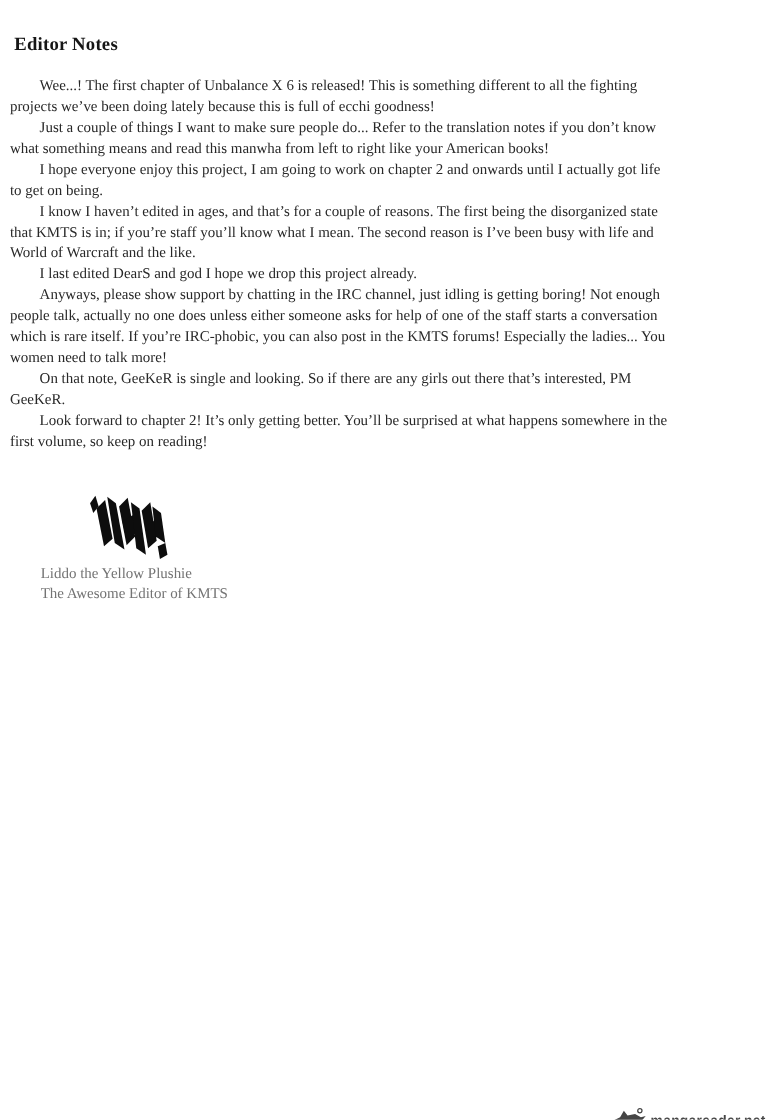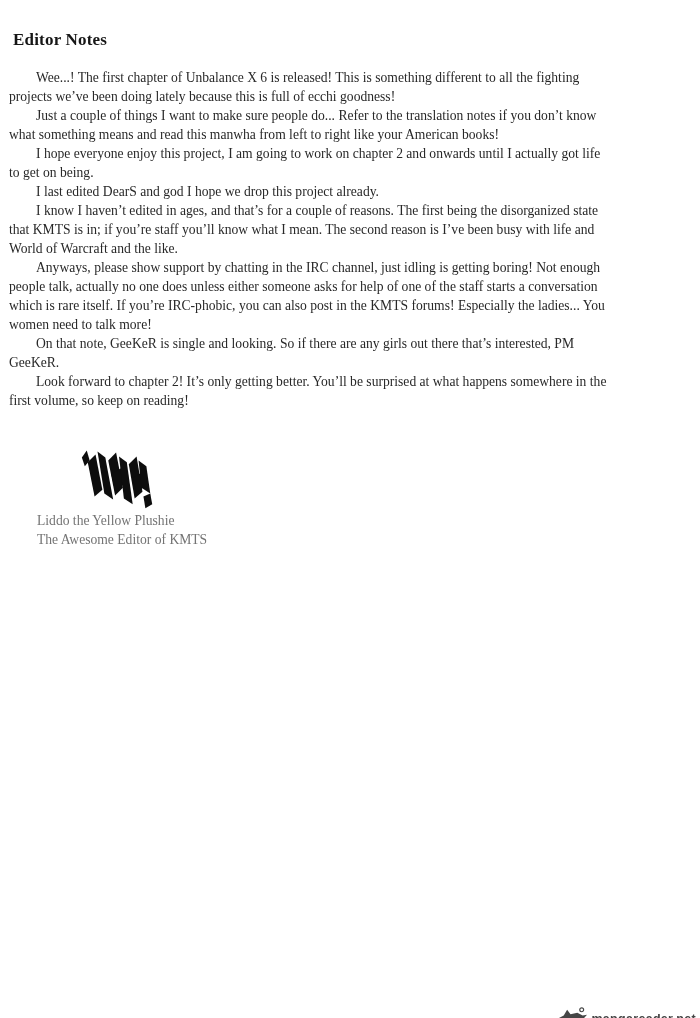--- a/index.html
+++ b/index.html
@@ -79,26 +79,26 @@
       </div>
       <div class="para">
         <div class="line">Just a couple of things I want to make sure people do... Refer to the translation notes if you don’t know</div>
         <div class="line">what something means and read this manwha from left to right like your American books!</div>
       </div>
       <div class="para">
         <div class="line">I hope everyone enjoy this project, I am going to work on chapter 2 and onwards until I actually got life</div>
         <div class="line">to get on being.</div>
       </div>
       <div class="para">
-        <div class="line">I last edited DearS and god I hope we drop this project already.</div>
-      </div>
-      <div class="para">
         <div class="line">I know I haven’t edited in ages, and that’s for a couple of reasons. The first being the disorganized state</div>
         <div class="line">that KMTS is in; if you’re staff you’ll know what I mean. The second reason is I’ve been busy with life and</div>
         <div class="line">World of Warcraft and the like.</div>
+      </div>
+      <div class="para">
+        <div class="line">I last edited DearS and god I hope we drop this project already.</div>
       </div>
       <div class="para">
         <div class="line">Anyways, please show support by chatting in the IRC channel, just idling is getting boring! Not enough</div>
         <div class="line">people talk, actually no one does unless either someone asks for help of one of the staff starts a conversation</div>
         <div class="line">which is rare itself. If you’re IRC-phobic, you can also post in the KMTS forums! Especially the ladies... You</div>
         <div class="line">women need to talk more!</div>
       </div>
       <div class="para">
         <div class="line">On that note, GeeKeR is single and looking. So if there are any girls out there that’s interested, PM</div>
         <div class="line">GeeKeR.</div>

